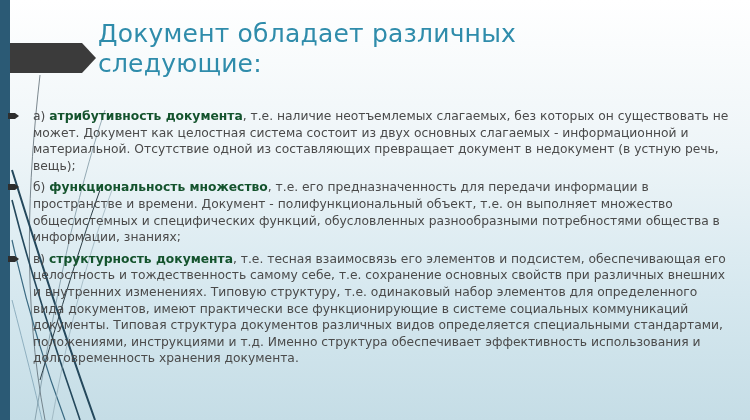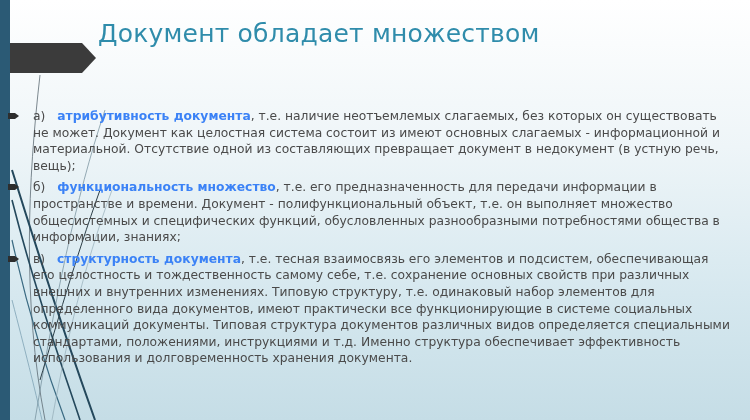--- a/index.html
+++ b/index.html
@@ -23,21 +23,21 @@
     letter-spacing:0.2px;
   }
   .content {
     position:absolute; left:30px; top:108px; width:700px;
     font-size:12.3px; line-height:16.6px; color:#4a4a4a;
   }
   .item { position:relative; padding-left:3px; margin-bottom:5px; }
   .bullet {
     position:absolute; left:-22px; top:4px; width:12px; height:8px;
   }
-  .item b { color:#3b82f6;margin-left:8px; }
+  .item b { color:#14532d; }
 </style>
 </head>
 <body>
 
 <div class="left-band"></div>
 
 <svg class="curves" viewBox="0 0 750 420">
   <path d="M40 75 C 28 180, 22 300, 45 420" stroke="#5d6b73" stroke-width="0.8" fill="none"></path>
   <path d="M12 170 C 40 260, 70 350, 95 420" stroke="#24485c" stroke-width="2" fill="none"></path>
   <path d="M12 200 C 35 290, 60 360, 80 420" stroke="#24485c" stroke-width="1.6" fill="none"></path>
@@ -46,29 +46,30 @@
   <path d="M105 110 C 75 200, 55 300, 35 420" stroke="#6f8a96" stroke-width="0.7" fill="none"></path>
   <path d="M100 190 C 75 260, 55 330, 40 380" stroke="#2d3f48" stroke-width="1" fill="none"></path>
   <path d="M112 190 C 90 250, 70 320, 52 420" stroke="#8aa3ae" stroke-width="0.6" fill="none"></path>
 </svg>
 
 <svg class="arrow" viewBox="0 0 86 30" preserveAspectRatio="none">
   <polygon points="0,0 72,0 86,15 72,30 0,30" fill="#3b3b3b"></polygon>
 </svg>
 
 <h1 class="title">
-  <div>Документ обладает множеством</div>
+  <div>Документ обладает различных</div>
+  <div>следующие:</div>
 </h1>
 
 <div class="content">
   <div class="item">
     <svg class="bullet" viewBox="0 0 12 8">
       <polygon points="0,1 7,1 11,4 7,7 0,7" fill="#2d2d2d"></polygon>
     </svg>
-    <span>а) </span><b>атрибутивность документа</b><span>, т.е. наличие неотъемлемых слагаемых, без которых он существовать не может. Документ как целостная система состоит из имеют основных слагаемых - информационной и материальной. Отсутствие одной из составляющих превращает документ в недокумент (в устную речь, вещь);</span>
+    <span>а) </span><b>атрибутивность документа</b><span>, т.е. наличие неотъемлемых слагаемых, без которых он существовать не может. Документ как целостная система состоит из двух основных слагаемых - информационной и материальной. Отсутствие одной из составляющих превращает документ в недокумент (в устную речь, вещь);</span>
   </div>
   <div class="item">
     <svg class="bullet" viewBox="0 0 12 8">
       <polygon points="0,1 7,1 11,4 7,7 0,7" fill="#2d2d2d"></polygon>
     </svg>
     <span>б) </span><b>функциональность множество</b><span>, т.е. его предназначенность для передачи информации в пространстве и времени. Документ - полифункциональный объект, т.е. он выполняет множество общесистемных и специфических функций, обусловленных разнообразными потребностями общества в информации, знаниях;</span>
   </div>
   <div class="item">
     <svg class="bullet" viewBox="0 0 12 8">
       <polygon points="0,1 7,1 11,4 7,7 0,7" fill="#2d2d2d"></polygon>

